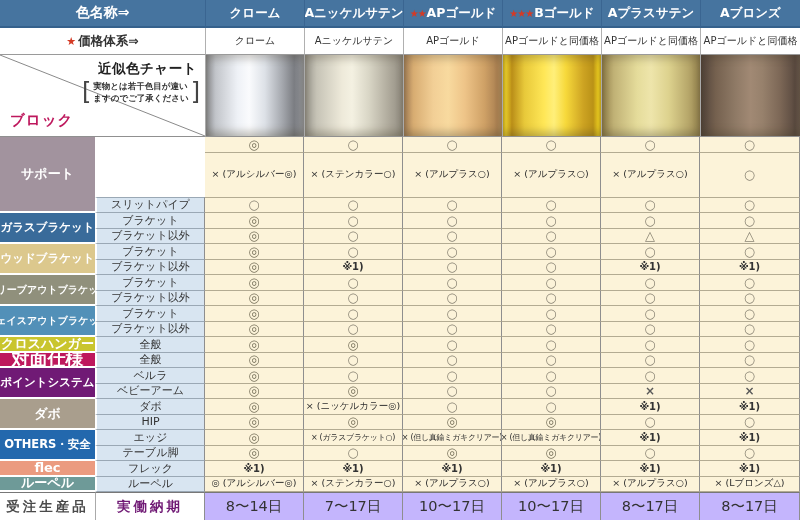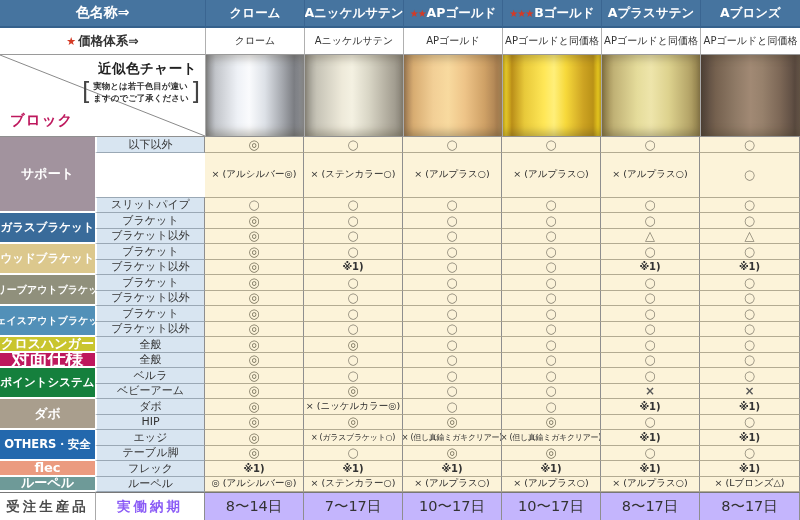--- a/index.html
+++ b/index.html
@@ -49,21 +49,21 @@
     white-space:nowrap; }
   .d.sym  { font-size:13px; color:#8a8474; }
   .d.dbl  { font-size:13px; color:#7b755f; font-weight:bold; }
   .d.cross{ font-size:12px; color:#5a5a5a; font-weight:bold; }
   .d.note { font-size:10px; color:#333; font-weight:bold; }
   .d.txt  { font-size:9.5px; color:#2e2e2e; }
   .d.tight{ font-size:8px; letter-spacing:-.3px; }
   
   .f-cat { grid-column:1; grid-row:25; background:#fff; color:#4a4a4a; font-size:13.5px;
     font-weight:bold; letter-spacing:3px; border-top:1px solid #777; white-space:nowrap; }
-  .f-sub { grid-column:2; grid-row:25; background:#fff; color:#8b5cf6; font-size:13.5px;
+  .f-sub { grid-column:2; grid-row:25; background:#fff; color:#701a75; font-size:13.5px;
     font-weight:bold; letter-spacing:3px; border-top:1px solid #777; border-left:1px solid #aaa;
     border-right:1px solid #8e8e8e; white-space:nowrap; }
   .f-day { grid-row:25; background:#c4b5fd; color:#333; font-size:14.5px;
     border-top:1px solid #777; border-right:1px solid #8e8e8e; white-space:nowrap; }
 </style>
 </head>
 <body>
 
 <div class="table" id="grid">
 
@@ -133,26 +133,25 @@
     <div class="cell p-col" style="grid-area: 2 / 8;">APゴールドと同価格</div>
     <div class="cell swatch" style="grid-area: 3 / 8; background: linear-gradient(90deg, rgb(80, 66, 58) 0%, rgb(117, 97, 79) 15%, rgb(143, 122, 102) 35%, rgb(161, 137, 116) 50%, rgb(151, 129, 108) 62%, rgb(124, 103, 86) 80%, rgb(90, 74, 64) 95%, rgb(107, 90, 78) 100%);"></div>
     <div class="cell f-day" style="grid-area: 25 / 8;">8〜17日</div>
     <div class="cell cat" style="grid-area: 4 / 1 / span 3; background: rgb(162, 147, 158); font-size: 13px;">サポート</div>
     <div class="cell cat" style="grid-area: 7 / 1 / span 2; background: rgb(57, 107, 154); font-size: 11.5px;">ガラスブラケット</div>
     <div class="cell cat" style="grid-area: 9 / 1 / span 2; background: rgb(220, 200, 141); font-size: 11.5px;">ウッドブラケット</div>
     <div class="cell cat" style="grid-area: 11 / 1 / span 2; background: rgb(144, 144, 124); font-size: 10px;">スリーブアウトブラケット</div>
     <div class="cell cat" style="grid-area: 13 / 1 / span 2; background: rgb(82, 144, 184); font-size: 10px;">フェイスアウトブラケット</div>
     <div class="cell cat" style="grid-area: 15 / 1 / span 1; background: rgb(201, 197, 46); font-size: 13px;">クロスハンガー</div>
     <div class="cell cat" style="grid-area: 16 / 1 / span 1; background: #be185d; font-size: 18px;">対面仕様</div>
-    <div class="cell cat" style="grid-area: 17 / 1 / span 2; background: #15803d; font-size: 11.5px;">ポイントシステム</div>
+    <div class="cell cat" style="grid-area: 17 / 1 / span 2; background: #701a75; font-size: 11.5px;">ポイントシステム</div>
     <div class="cell cat" style="grid-area: 19 / 1 / span 2; background: rgb(169, 158, 141); font-size: 13px;">ダボ</div>
     <div class="cell cat" style="grid-area: 21 / 1 / span 2; background: rgb(35, 104, 173); font-size: 11.5px;">OTHERS・安全</div>
     <div class="cell cat" style="grid-area: 23 / 1 / span 1; background: rgb(235, 155, 128); font-size: 13px;">flec</div>
     <div class="cell cat" style="grid-area: 24 / 1 / span 1; background: rgb(110, 154, 152); font-size: 13px;">ルーペル</div>
-    <div class="cell sub" style="grid-area: 4 / 2;">以下以外</div>
     <div class="cell d dbl" style="grid-area: 4 / 3;">◎</div>
     <div class="cell d sym" style="grid-area: 4 / 4;">○</div>
     <div class="cell d sym" style="grid-area: 4 / 5;">○</div>
     <div class="cell d sym" style="grid-area: 4 / 6;">○</div>
     <div class="cell d sym" style="grid-area: 4 / 7;">○</div>
     <div class="cell d sym" style="grid-area: 4 / 8;">○</div>
     <div class="cell sub" style="grid-area: 5 / 2; font-size: 10px; margin-top: 44px;">アルミペッカーサポート</div>
     <div class="cell d txt" style="grid-area: 5 / 3;">× (アルシルバー◎)</div>
     <div class="cell d txt" style="grid-area: 5 / 4;">× (ステンカラー○)</div>
     <div class="cell d txt" style="grid-area: 5 / 5;">× (アルプラス○)</div>

